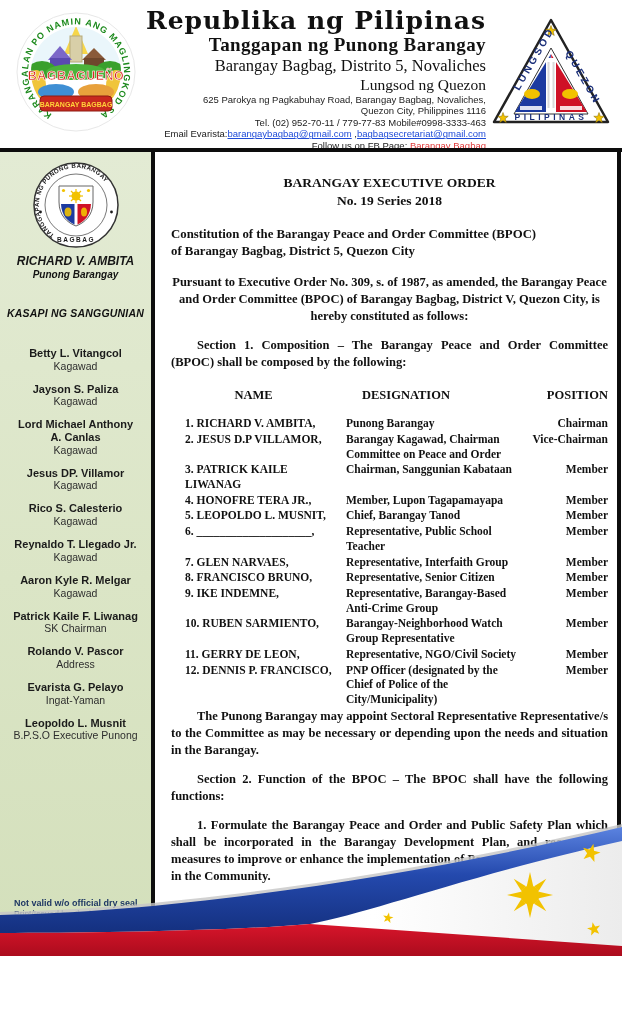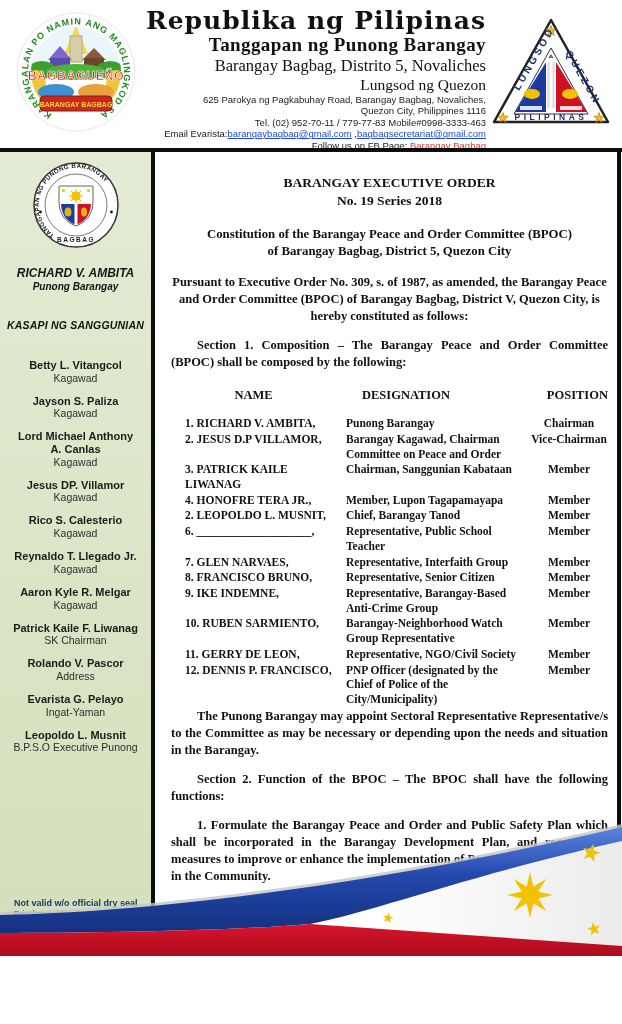--- a/index.html
+++ b/index.html
@@ -21,49 +21,49 @@
 
   .h-rule{position:absolute;top:148px;left:0;width:622px;height:4px;background:#0d0d0d;}
   .v-rule-left{position:absolute;top:152px;left:151px;width:4px;height:760px;background:#0d0d0d;}
   .v-rule-right{position:absolute;top:152px;left:617px;width:4px;height:676px;background:#0d0d0d;}
 
   
   .sidebar{position:absolute;top:152px;left:0;width:151px;height:778px;
            background:linear-gradient(180deg,#e3ebd4 0%,#dbe5c6 55%,#d4e0bc 100%);
            font-family:"Liberation Sans","DejaVu Sans",sans-serif;text-align:center;}
   .sb-seal{margin:8px auto 0;display:block;}
-  .sb-captain-name{margin-top:12px;font-size:12px;font-weight:bold;font-style:italic;color:#161616;}
+  .sb-captain-name{font-size:12px;font-weight:bold;font-style:italic;color:#161616;}
   .sb-captain-title{font-size:10px;font-weight:bold;font-style:italic;margin-top:1px;}
   .sb-heading{margin-top:27px;font-size:10.5px;font-weight:bold;font-style:italic;letter-spacing:.2px;}
   .sb-members{margin-top:28px;padding:0 12px;}
   .sb-member{margin-bottom:11px;}
   .sb-name{font-size:11px;font-weight:bold;line-height:1.15;color:#1b1b1b;}
   .sb-role{font-size:10.5px;color:#2e2e2e;line-height:1.15;}
   .sb-footnote{position:absolute;left:14px;top:722px;text-align:left;color:#1f3864;line-height:1.35;}
   .sb-footnote .f1{font-size:9px;font-weight:bold;margin-top:23px;}
   .sb-footnote .f2{font-size:8.5px;font-weight:normal;}
 
   
   .main{position:absolute;top:152px;left:155px;width:463px;padding:22px 10px 0 16px;box-sizing:border-box;
         font-weight:bold;font-size:12.5px;line-height:1.35;}
   .doc-title{text-align:center;font-size:13.5px;line-height:1.3;}
-  .doc-subject{text-align:center;font-size:12.8px;line-height:1.3;margin-top:17px;}
+  .doc-subject{text-align:left;font-size:12.8px;line-height:1.3;margin-top:17px;}
   .para-center{text-align:center;margin-top:15px;}
   .para{text-align:justify;text-indent:26px;margin-top:0;}
 
   .table{margin-top:16px;}
   .t-head,.t-row{display:grid;grid-template-columns:165px 1fr 78px;column-gap:4px;}
   .t-head{font-size:12.5px;margin-bottom:12px;}
   .t-head .th-name{text-align:center;}
   .t-head .th-desig{text-align:left;padding-left:22px;}
   .t-head .th-pos{text-align:right;}
   .t-row{font-size:11.5px;line-height:1.28;margin-bottom:1px;}
   .t-name{padding-left:14px;}
   .t-desig{padding-left:6px;}
-  .t-pos{text-align:center;}
+  .t-pos{text-align:right;}
 
   
   .wave{position:absolute;left:0;top:815px;width:622px;height:145px;pointer-events:none;}
 
   svg text{font-family:"Liberation Sans","DejaVu Sans",sans-serif;}
 </style>
 </head>
 <body>
 
 <div class="page">
@@ -287,21 +287,21 @@
             <div class="t-pos">Member</div>
           </div>
 
           <div class="t-row">
             <div class="t-name">4. HONOFRE TERA JR.,</div>
             <div class="t-desig">Member, Lupon Tagapamayapa</div>
             <div class="t-pos">Member</div>
           </div>
 
           <div class="t-row">
-            <div class="t-name">2. LEOPOLDO L. MUSNIT,</div>
+            <div class="t-name">5. LEOPOLDO L. MUSNIT,</div>
             <div class="t-desig">Chief, Barangay Tanod</div>
             <div class="t-pos">Member</div>
           </div>
 
           <div class="t-row">
             <div class="t-name">6. ____________________,</div>
             <div class="t-desig">Representative, Public School Teacher</div>
             <div class="t-pos">Member</div>
           </div>
 

